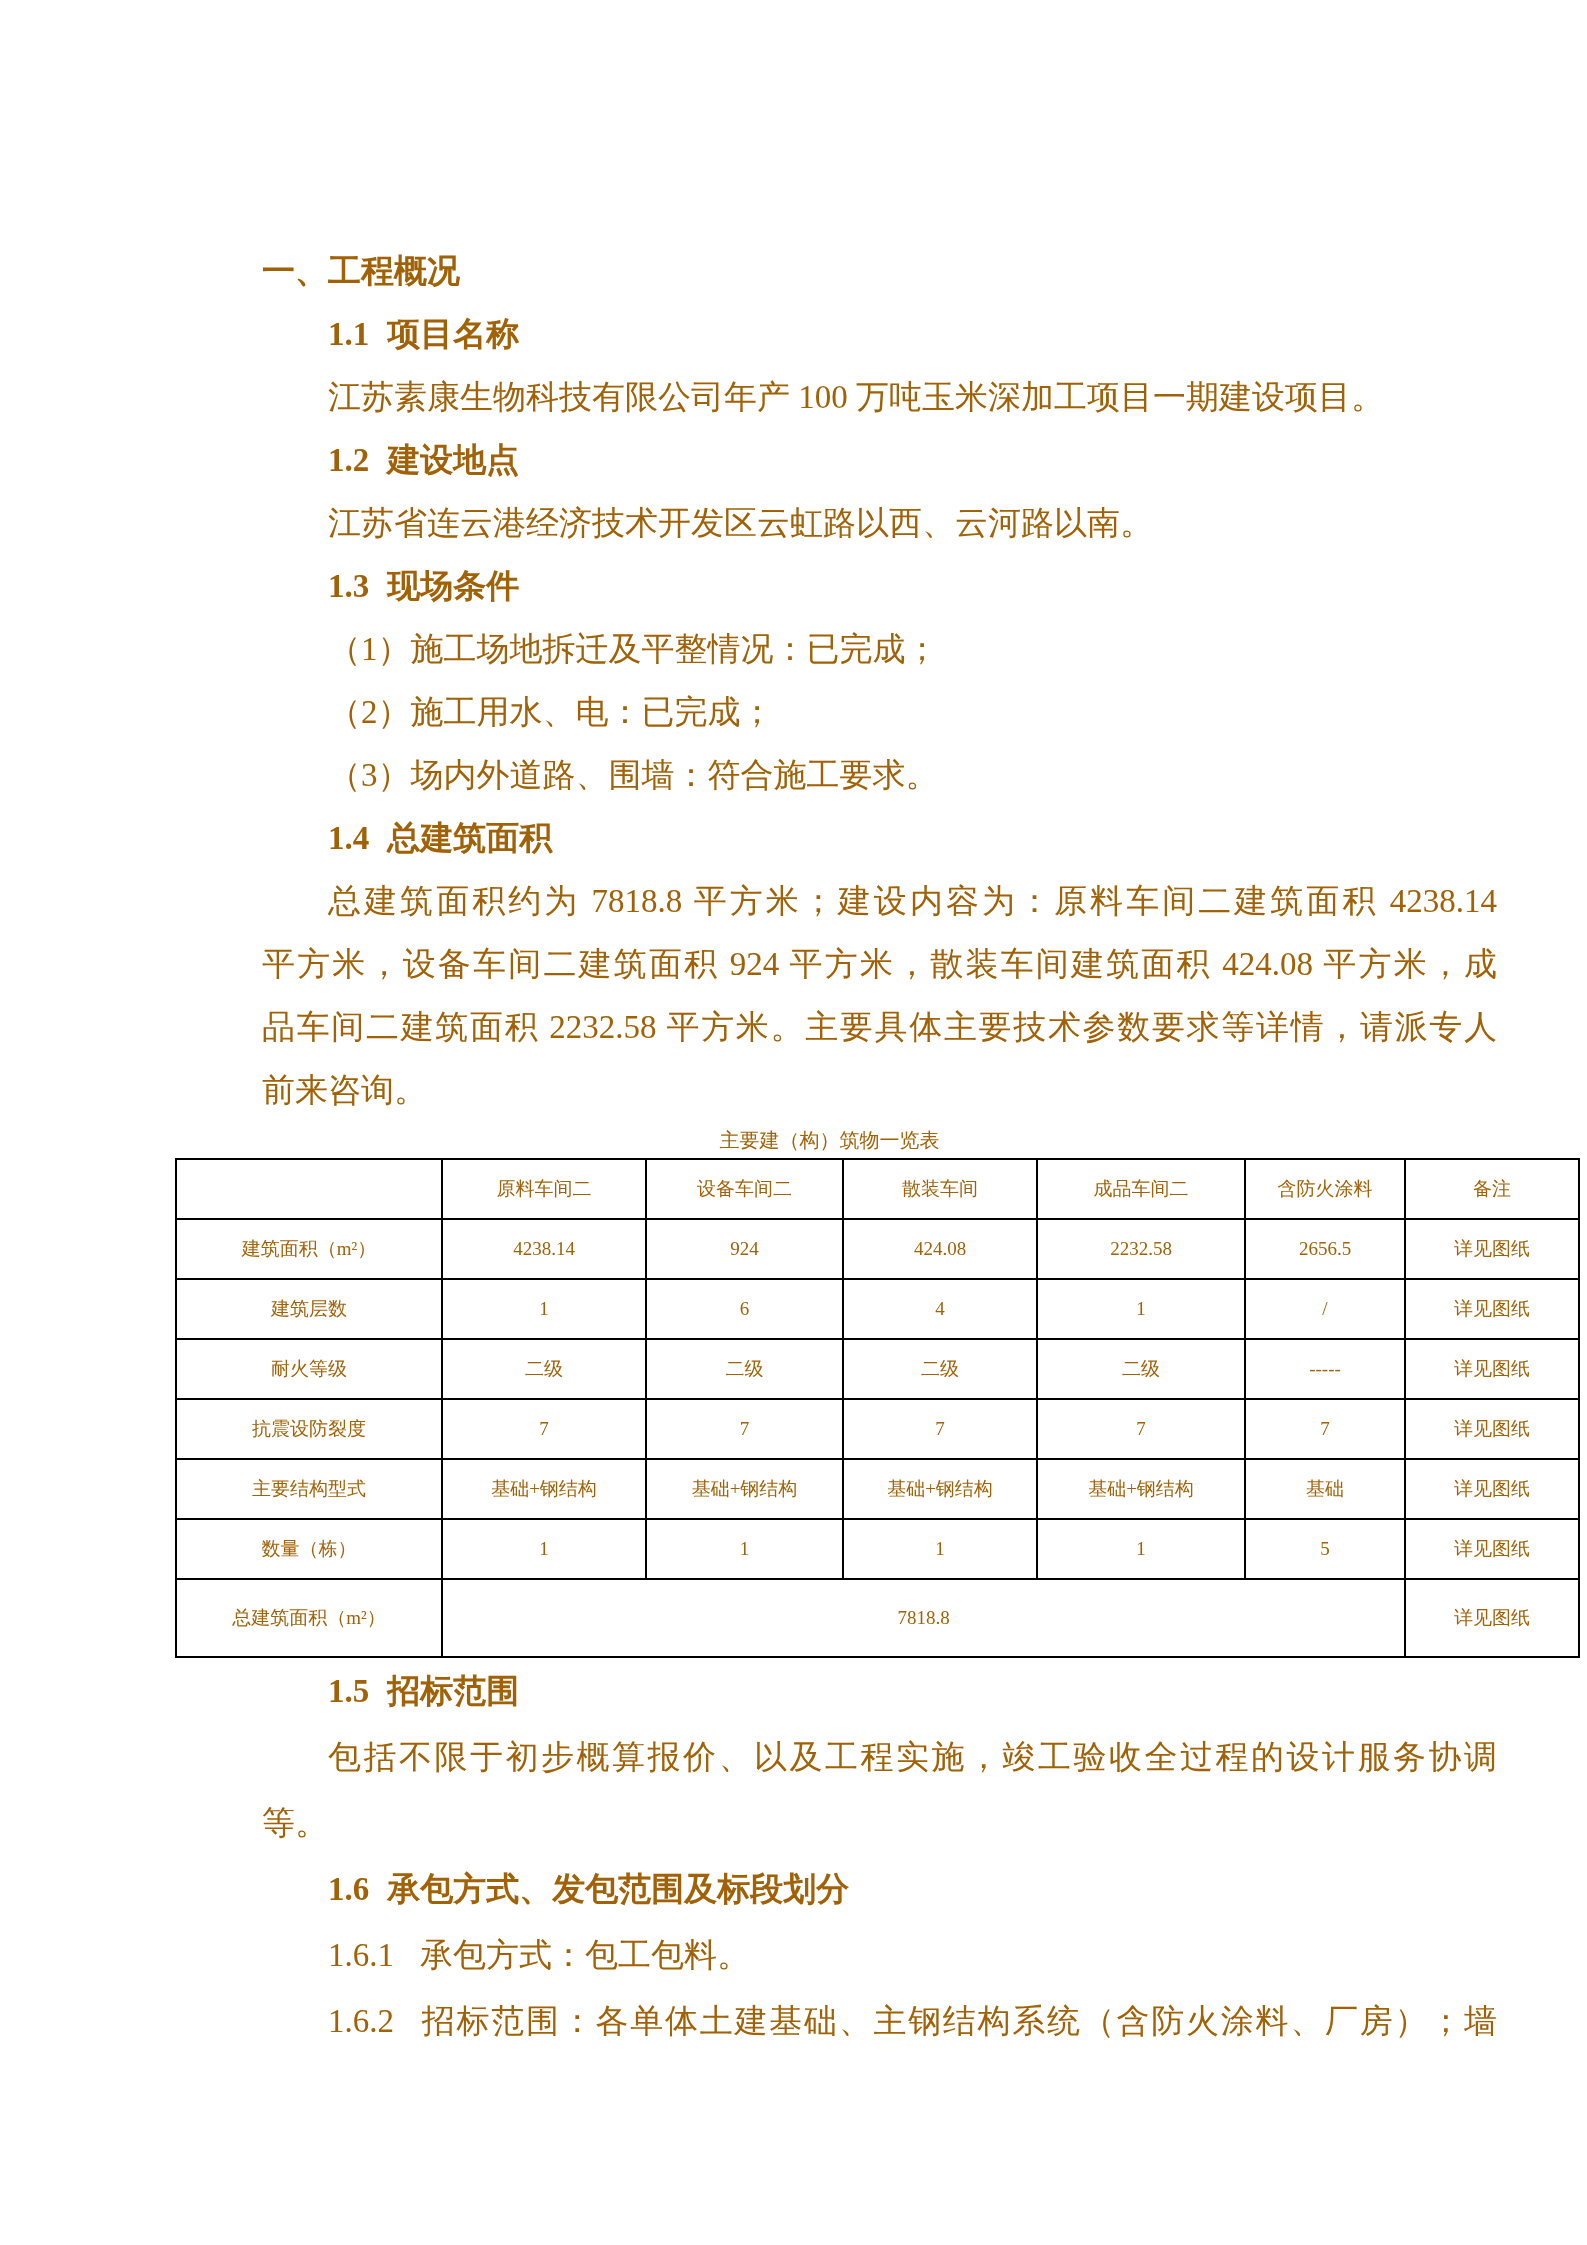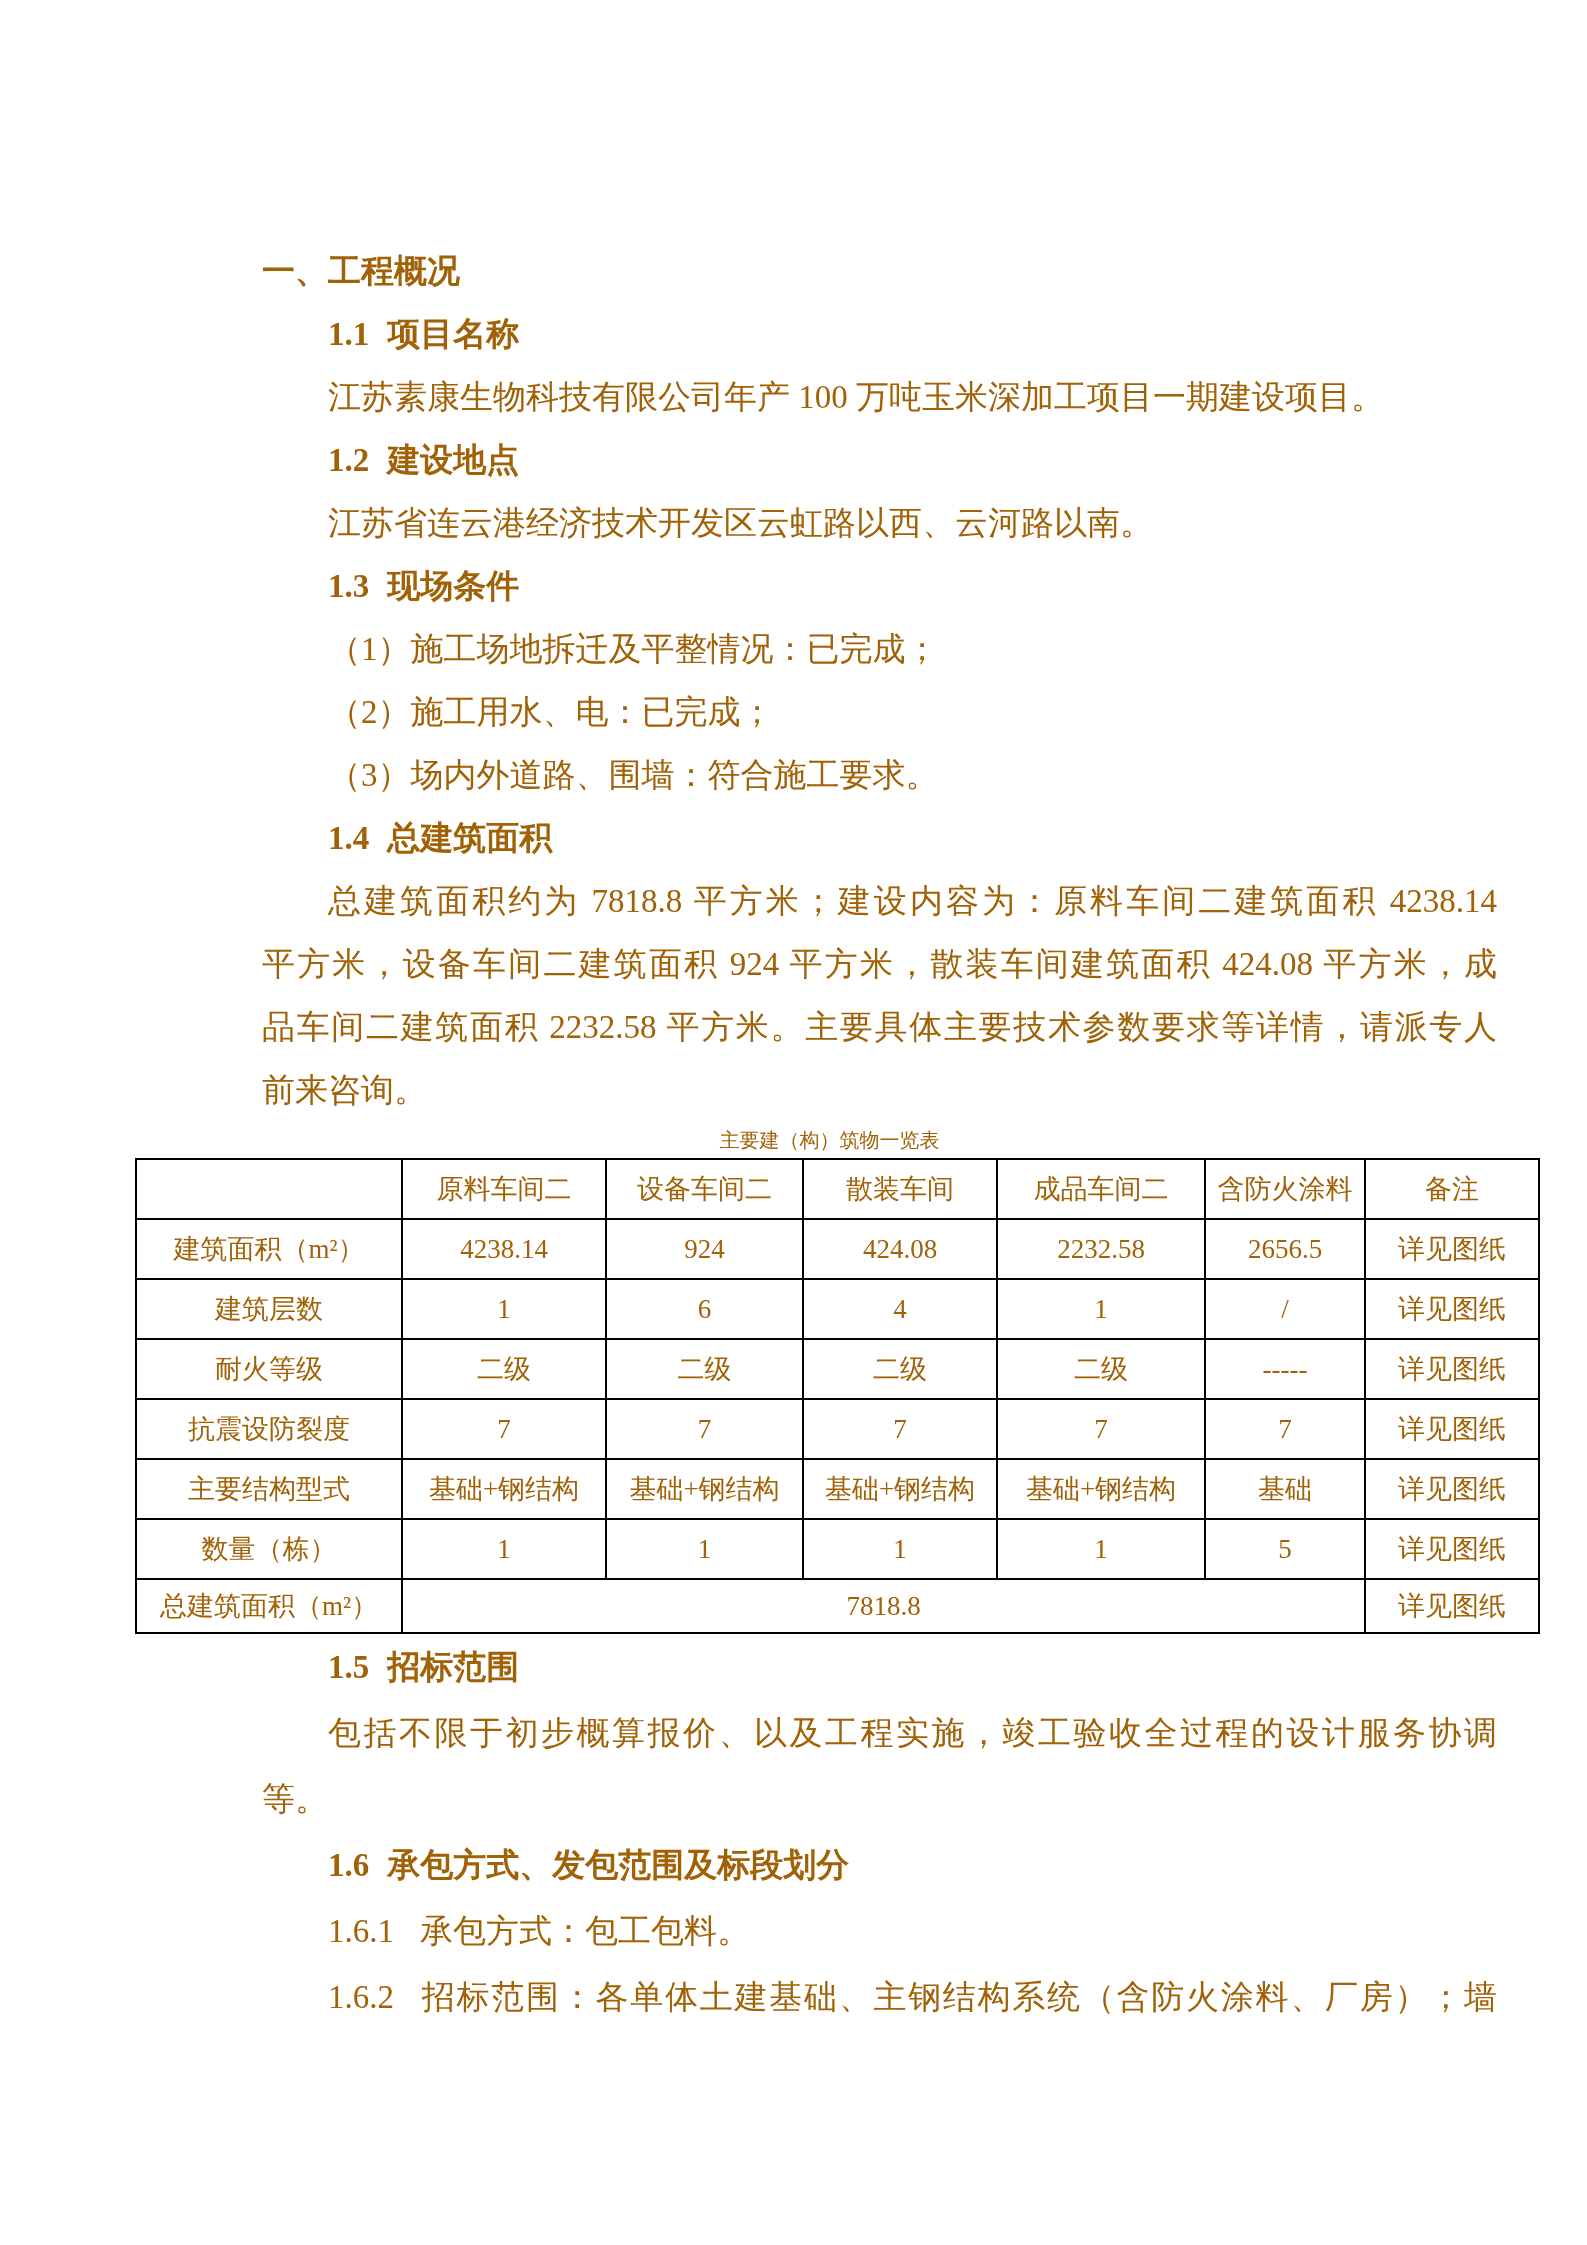--- a/index.html
+++ b/index.html
@@ -39,32 +39,33 @@
     margin-left: 135px;
     width: 1389px;
     text-align: center;
     font-size: 20px;
   }
   .tbl-wrap { margin-left: 135px; width: 1389px; }
   table.main {
     border-collapse: collapse;
     table-layout: fixed;
     width: 1389px;
-    font-size: 27px;
+    font-size: 19px;
+    margin-left: 40px;
   }
   table.main th, table.main td {
     border: 2px solid #000;
     text-align: center;
     vertical-align: middle;
     font-weight: normal;
     padding: 0;
     overflow: hidden;
   }
   table.main tr { height: 60px; }
-  table.main tr.total { height: 54px; padding-left: 47px; }
+  table.main tr.total { height: 78px; padding-left: 47px; }
   table.main .c0 { width: 264px; }
   table.main .c1 { width: 202px; }
   table.main .c2 { width: 195px; }
   table.main .c3 { width: 192px; text-align: center; }
   table.main .c4 { width: 206px; }
   table.main .c5 { width: 158px; }
   table.main .c6 { width: 172px; }
   
   .ln2 {
     height: 66px;

